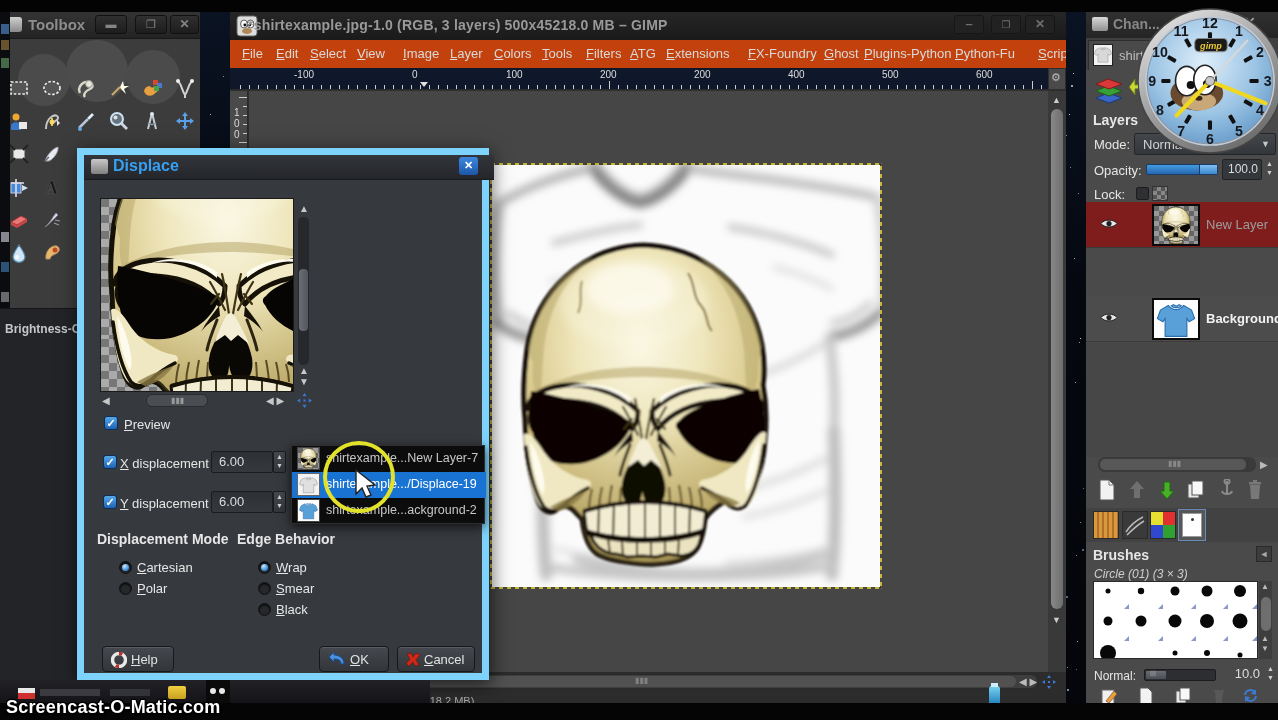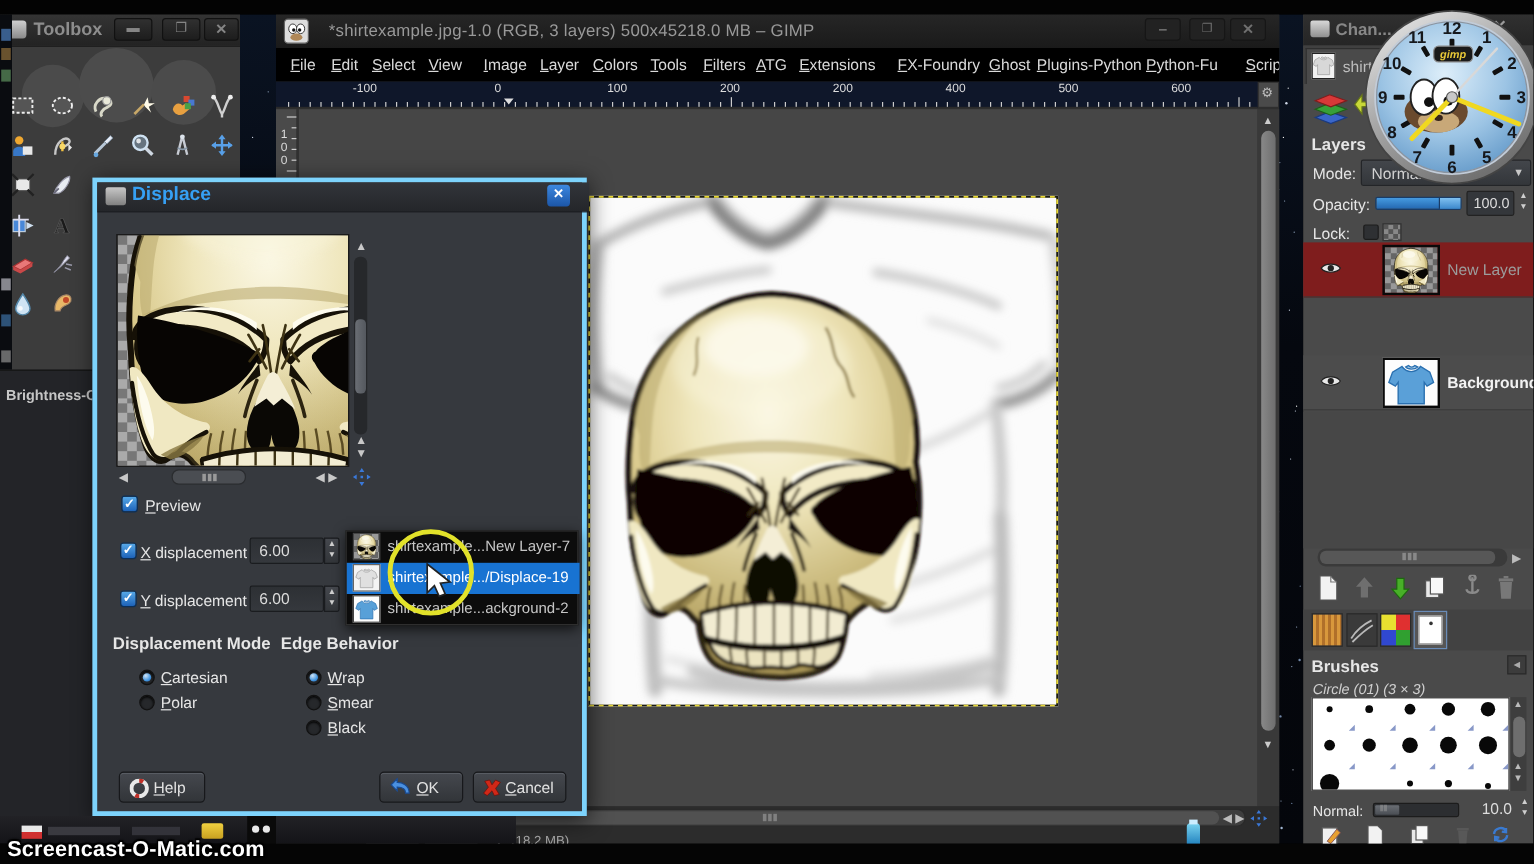--- a/index.html
+++ b/index.html
@@ -299,26 +299,26 @@
 <div class="abs" style="left:230px;top:12px;width:836px;height:691px;background:#2e2e2e">
  <div class="abs" style="left:0;top:0;width:836px;height:28px;background:linear-gradient(#262626,#1a1a1a)">
   <svg class="abs" style="left:6px;top:3px" width="22" height="22" viewBox="0 0 22 22">
           <rect x="1" y="1" width="20" height="20" rx="3" fill="#ddd" stroke="#666"></rect>
           <ellipse cx="8" cy="9" rx="3.4" ry="4" fill="#fff" stroke="#333" stroke-width="0.8"></ellipse>
           <ellipse cx="14.5" cy="9" rx="3.4" ry="4" fill="#fff" stroke="#333" stroke-width="0.8"></ellipse>
           <circle cx="8.8" cy="10" r="1.4" fill="#111"></circle>
           <circle cx="13.7" cy="10" r="1.4" fill="#111"></circle>
           <ellipse cx="11" cy="16" rx="5" ry="3" fill="#b08858"></ellipse>
         </svg>
-  <span class="abs" style="left:44px;top:5px;color:#999;font-size:14px;font-weight:normal;letter-spacing:0.2px">*shirtexample.jpg-1.0 (RGB, 3 layers) 500x45218.0 MB – GIMP</span>
+  <span class="abs" style="left:18px;top:5px;color:#999;font-size:14px;font-weight:bold;letter-spacing:0.2px">*shirtexample.jpg-1.0 (RGB, 3 layers) 500x45218.0 MB – GIMP</span>
   <span class="abs" style="left:724px;top:3px;width:30px;height:19px;background:#222;border:1px solid #161616;border-radius:3px;color:#707070;text-align:center;font-size:13px;line-height:16px;font-weight:bold">–</span>
   <span class="abs" style="left:761px;top:3px;width:30px;height:19px;background:#222;border:1px solid #161616;border-radius:3px;color:#707070;text-align:center;font-size:10px;line-height:17px">❐</span>
   <span class="abs" style="left:795px;top:3px;width:30px;height:19px;background:#222;border:1px solid #161616;border-radius:3px;color:#707070;text-align:center;font-size:12px;line-height:17px;font-weight:bold">✕</span>
  </div>
- <div class="abs" style="left:0;top:28px;width:836px;height:28px;background:#000000;color:#dadada;font-size:13px;overflow:hidden">
+ <div class="abs" style="left:0;top:28px;width:836px;height:28px;background:#c2410c;color:#dadada;font-size:13px;overflow:hidden">
         <span class="abs" style="left:12px;top:6px"><span class="u">F</span>ile</span>
         <span class="abs" style="left:46px;top:6px"><span class="u">E</span>dit</span>
         <span class="abs" style="left:80px;top:6px"><span class="u">S</span>elect</span>
         <span class="abs" style="left:127px;top:6px"><span class="u">V</span>iew</span>
         <span class="abs" style="left:173px;top:6px"><span class="u">I</span>mage</span>
         <span class="abs" style="left:220px;top:6px"><span class="u">L</span>ayer</span>
         <span class="abs" style="left:264px;top:6px"><span class="u">C</span>olors</span>
         <span class="abs" style="left:312px;top:6px"><span class="u">T</span>ools</span>
         <span class="abs" style="left:356px;top:6px"><span class="u">F</span>ilters</span>
         <span class="abs" style="left:400px;top:6px"><span class="u">A</span>TG</span>
@@ -741,21 +741,21 @@
   <svg class="abs" style="left:126px;top:2px" width="14" height="16" viewBox="0 0 14 16">
           <path d="M3 4 L11 4 L10 15 L4 15 Z" fill="#585858"></path>
           <rect x="2" y="2" width="10" height="2" fill="#585858"></rect>
         </svg>
   <svg class="abs" style="left:156px;top:1px" width="17" height="17" viewBox="0 0 17 17">
           <path d="M3 8 a5.5 5.5 0 0 1 10 -2.5 M13 3 L13 6.5 L9.5 6 M14 9 a5.5 5.5 0 0 1 -10 2.5 M4 14 L4 10.5 L7.5 11" fill="none" stroke="#3a7ad0" stroke-width="2"></path>
         </svg>
  </div>
 </div>
 
-<div class="abs" style="left:77px;top:148px;width:412px;height:532px;background:#36393e;border:4px solid #7dd3fc;box-shadow:2px 4px 18px rgba(0,0,0,.65);font-size:13px">
+<div class="abs" style="left:77px;top:148px;width:412px;height:532px;background:#36393e;border:7px solid #7dd3fc;box-shadow:2px 4px 18px rgba(0,0,0,.65);font-size:13px">
  <div class="abs" style="left:0;top:0;width:410px;height:25px;background:linear-gradient(#32353a,#24262a);border-bottom:1px solid #1a1b1e">
   <span class="abs" style="left:7px;top:4px;width:17px;height:15px;background:linear-gradient(#c8c8c8,#808080);border-radius:2px"></span>
   <span class="abs" style="left:29px;top:2px;color:#36a0f4;font-size:16px;font-weight:bold">Displace</span>
   <span class="abs" style="left:375px;top:2px;width:19px;height:18px;background:linear-gradient(#3c88e0,#1c56a8);border-radius:3px;color:#fff;font-size:11px;font-weight:bold;text-align:center;line-height:17px">✕</span>
  </div>
 
  <div class="abs" style="left:16px;top:43px;width:194px;height:194px;border:1px solid #1a1a1a;background:#222;overflow:hidden">
   <div class="abs" style="left:0;top:0;width:18px;height:194px;background:repeating-conic-gradient(#aaa 0 25%,#777 0 50%) 0 0/16px 16px"></div>
   <div class="abs" style="left:0;top:140px;width:110px;height:54px;background:repeating-conic-gradient(#aaa 0 25%,#777 0 50%) 0 0/16px 16px"></div>
   <svg class="abs" style="left:0;top:0" width="194" height="194" viewBox="0 0 194 194">

